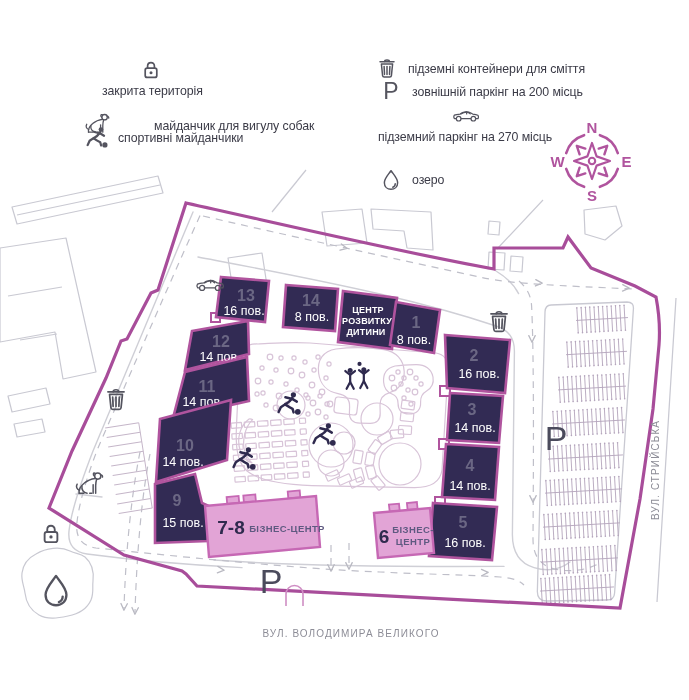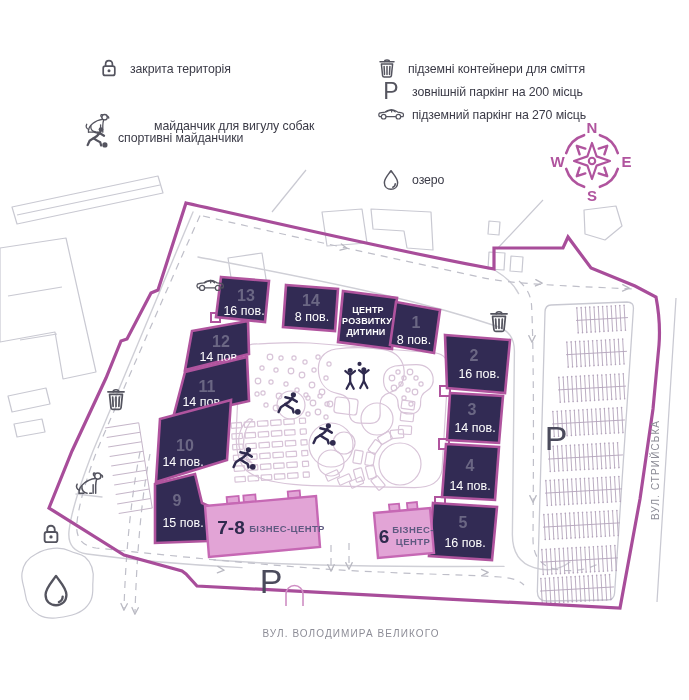--- a/index.html
+++ b/index.html
@@ -901,21 +901,21 @@
       <circle r="3.2" stroke-width="2.1"></circle>
       <g stroke="none" fill="#b0549e">
         <text class="cletter" x="0" y="-28.5" text-anchor="middle">N</text>
         <text class="cletter" x="0" y="39.5" text-anchor="middle">S</text>
         <text class="cletter" x="-34.5" y="5.5" text-anchor="middle">W</text>
         <text class="cletter" x="34.5" y="5.5" text-anchor="middle">E</text>
       </g>
     </g>
   </svg>
 
-  <div class="legend-row" style="left:96px;top:57px;">
+  <div class="legend-row" style="left:102px;top:57px;flex-direction:column;">
     <span class="ic">
         <svg width="26" height="26" viewBox="-13 -13 26 26" color="#54545f">
           <use href="#icon-lock"></use>
         </svg>
       </span>
     <span class="lbl">закрита територія</span>
   </div>
   <div class="legend-row" style="left:84px;top:114px;gap:36px;">
     <span class="ic">
         <svg width="26" height="26" viewBox="-13 -13 26 26" color="#54545f">
@@ -940,21 +940,21 @@
         </svg>
       </span>
     <span class="lbl">підземні контейнери для сміття</span>
   </div>
   <div class="legend-row" style="left:378px;top:80px;">
     <span class="ic">
         <span class="pletter">P</span>
       </span>
     <span class="lbl">зовнішній паркінг на 200 місць</span>
   </div>
-  <div class="legend-row" style="left:378px;top:103px;">
+  <div class="legend-row" style="left:378px;top:103px;flex-direction:column;">
     <span class="ic">
         <svg width="28" height="26" viewBox="-14 -13 28 26" color="#54545f">
           <use href="#icon-car"></use>
         </svg>
       </span>
     <span class="lbl">підземний паркінг на 270 місць</span>
   </div>
   <div class="legend-row" style="left:378px;top:126px;margin-top:42px;">
     <span class="ic">
         <svg width="26" height="26" viewBox="-13 -13 26 26" color="#54545f">

